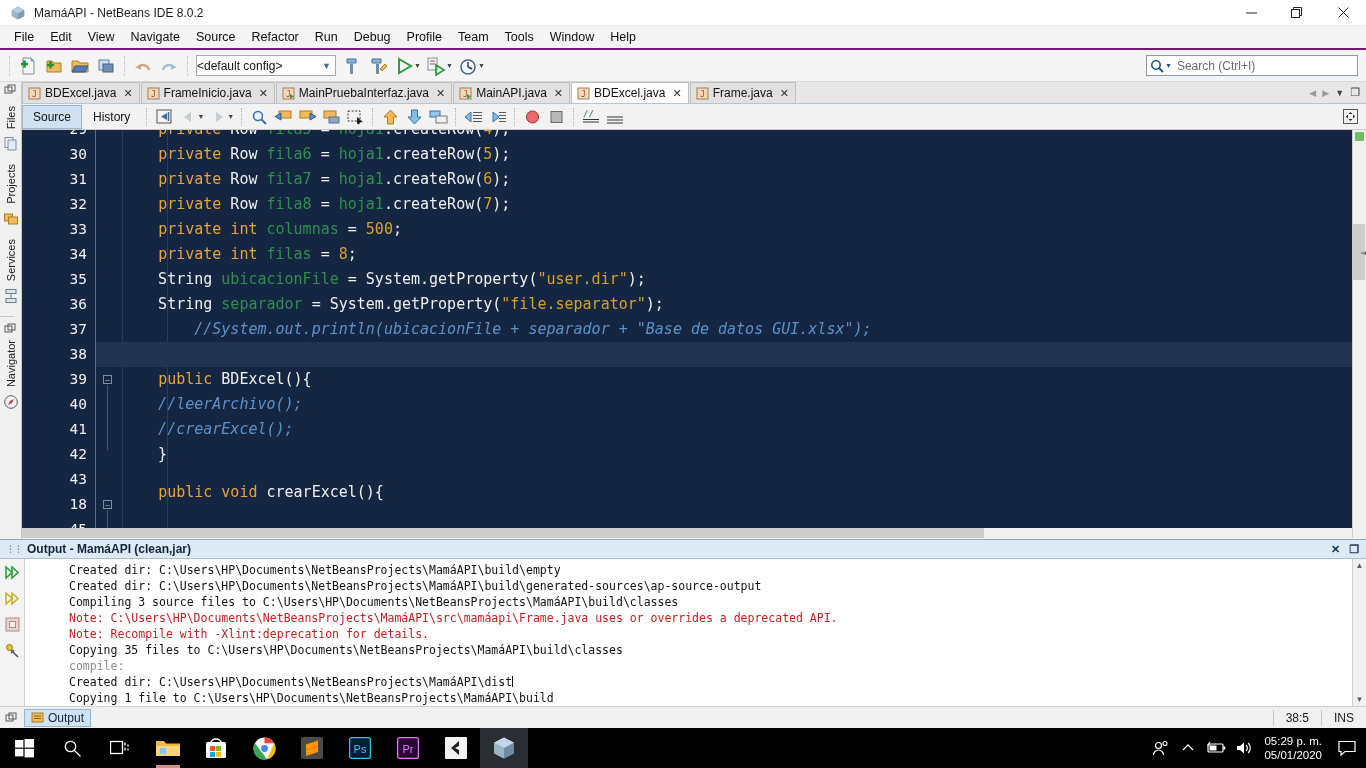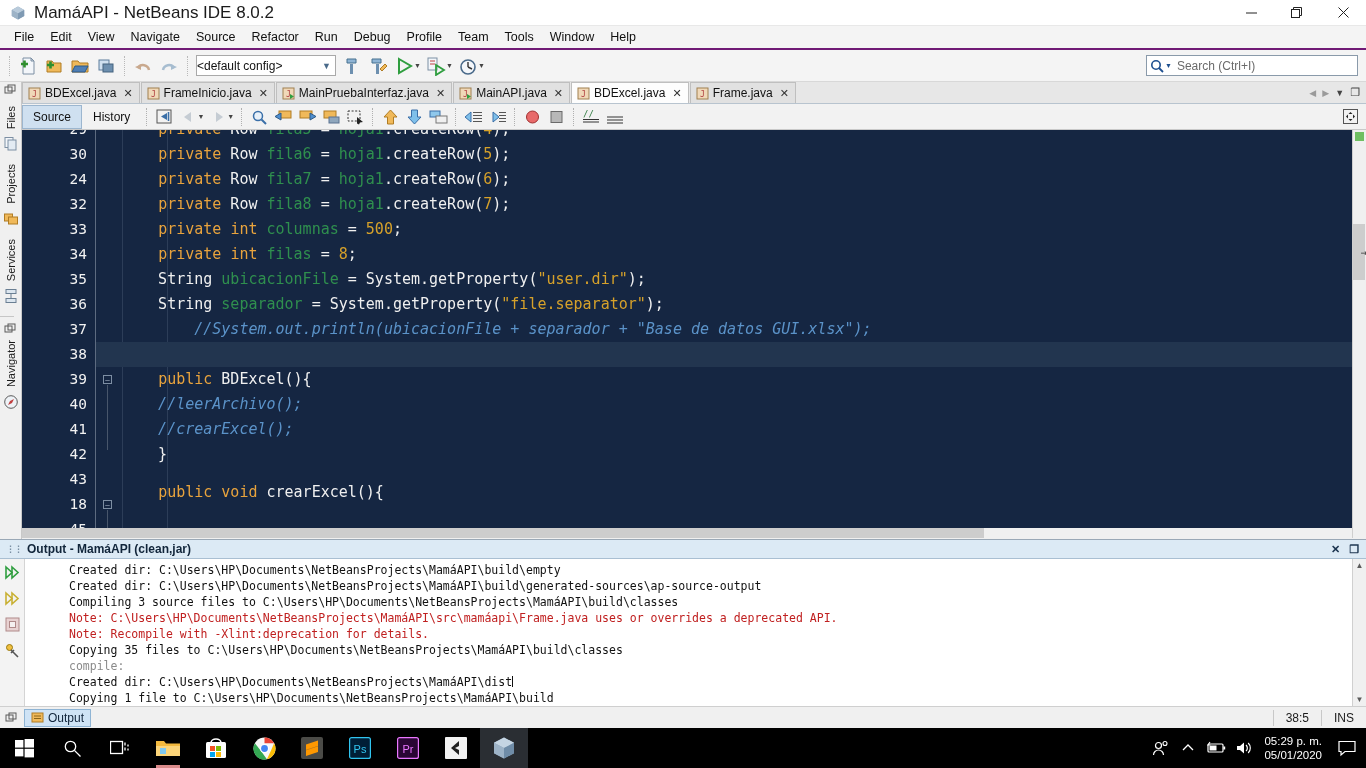--- a/index.html
+++ b/index.html
@@ -11,21 +11,21 @@
     background: #f0f0f0;
   }
   .app { position: relative; width: 1366px; height: 768px; }
 
   
   .titlebar {
     height: 26px; background: #ffffff; display: flex; align-items: center;
     border-bottom: 1px solid #e8e8e8;
   }
   .title-icon { margin-left: 9px; width: 18px; height: 18px; display:flex; align-items:center; justify-content:center; }
-  .title-text { margin-left: 7px; font-size: 17px; color: #1b1b1b; }
+  .title-text { margin-left: 7px; font-size: 12px; color: #1b1b1b; }
   .win-controls { margin-left: auto; display: flex; height: 26px; }
   .win-btn {
     width: 46px; height: 26px; display: flex; align-items: center; justify-content: center;
     color: #222; font-size: 12px;
   }
   .win-btn.close { color: #222; }
   .win-btn svg { display:block; }
 
   
   .menubar {
@@ -608,21 +608,21 @@
             <path d="M7.5 3 l2 2 h-4 z M7.5 12 l2-2 h-4 z M3 7.5 l2-2 v4 z M12 7.5 l-2-2 v4 z" fill="#222"></path>
           </svg>
       </div>
     </div>
   </div>
 
   <div class="editor">
     <div class="gutter" id="gutter">
         <div class="gln" style="position: absolute; top: -13px; right: 0px; width: 74px;">29</div>
         <div class="gln" style="position: absolute; top: 12px; right: 0px; width: 74px;">30</div>
-        <div class="gln" style="position: absolute; top: 37px; right: 0px; width: 74px;">24</div>
+        <div class="gln" style="position: absolute; top: 37px; right: 0px; width: 74px;">31</div>
         <div class="gln" style="position: absolute; top: 62px; right: 0px; width: 74px;">32</div>
         <div class="gln" style="position: absolute; top: 87px; right: 0px; width: 74px;">33</div>
         <div class="gln" style="position: absolute; top: 112px; right: 0px; width: 74px; padding-left: 29px;">34</div>
         <div class="gln" style="position: absolute; top: 137px; right: 0px; width: 74px;">35</div>
         <div class="gln" style="position: absolute; top: 162px; right: 0px; width: 74px;">36</div>
         <div class="gln" style="position: absolute; top: 187px; right: 0px; width: 74px;">37</div>
         <div class="gln" style="position: absolute; top: 212px; right: 0px; width: 74px;">38</div>
         <div class="gln" style="position: absolute; top: 237px; right: 0px; width: 61px;">39</div>
         <div class="gln" style="position: absolute; top: 262px; right: 0px; width: 74px;">40</div>
         <div class="gln" style="position: absolute; top: 287px; right: 0px; width: 74px;">41</div>

